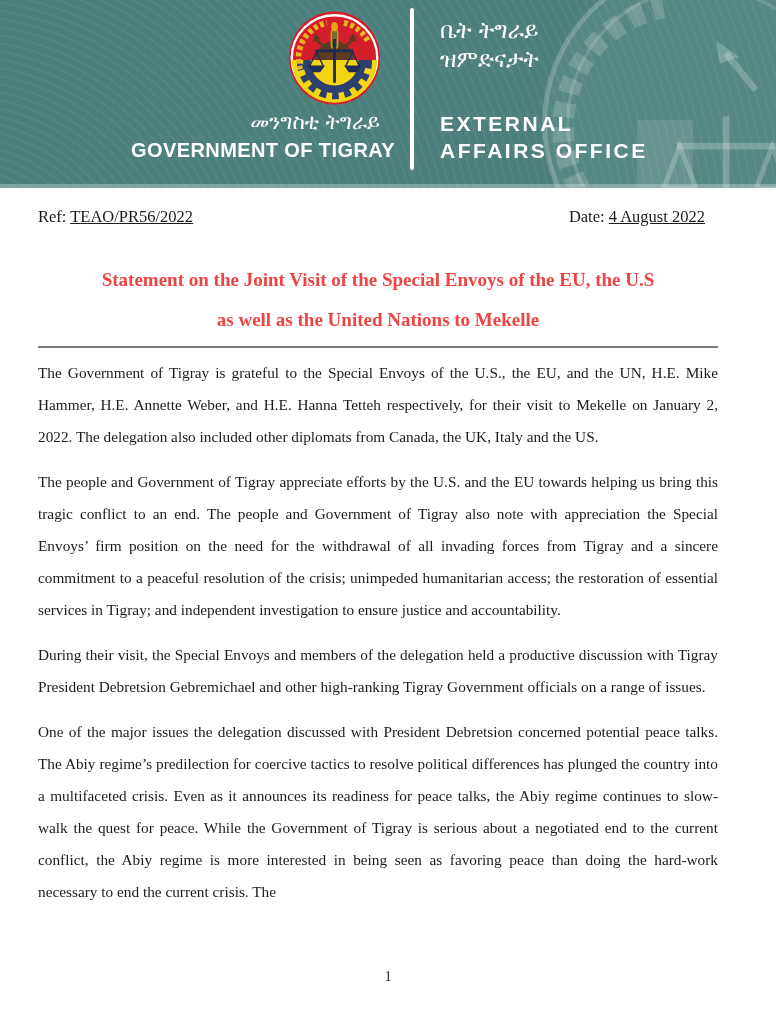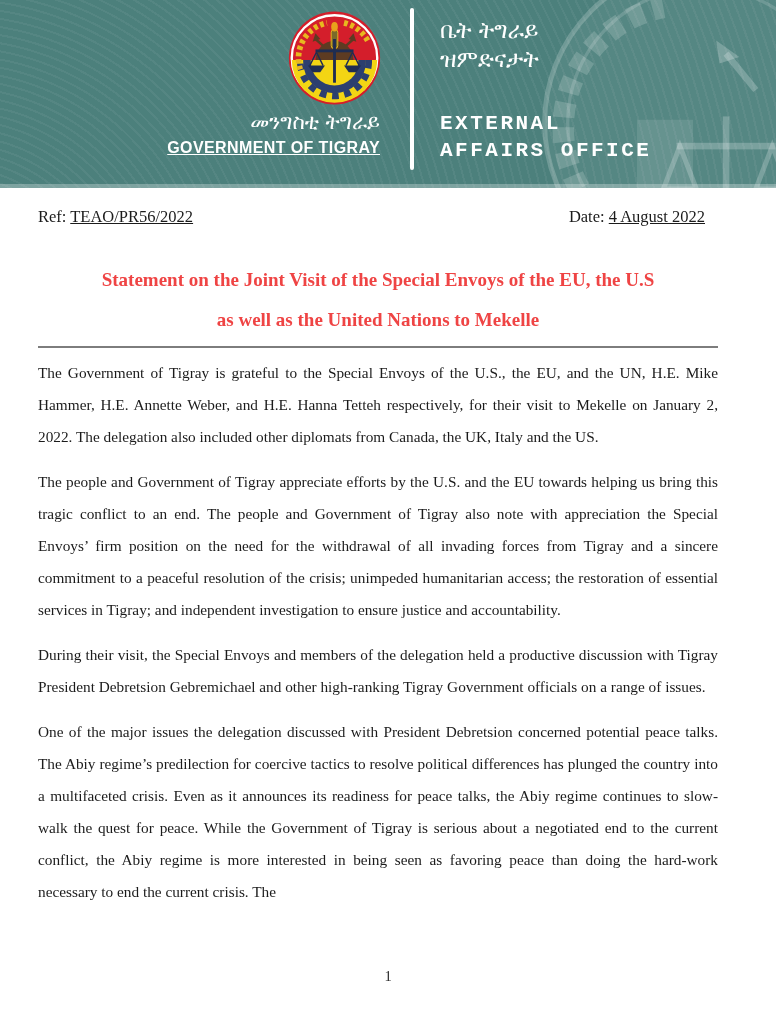--- a/index.html
+++ b/index.html
@@ -21,28 +21,28 @@
   .banner::before{content:"";position:absolute;inset:0;
       background:repeating-radial-gradient(circle at -6% 165%,
         transparent 0 6px, rgba(255,255,255,0.05) 6px 8px);}
   .banner::after{content:"";position:absolute;left:0;right:0;bottom:0;height:4px;
       background:rgba(255,255,255,0.28);}
   .watermark{position:absolute;top:-42px;right:-92px;width:330px;height:330px;}
   .brand{position:absolute;left:0;top:0;width:411px;height:192px;}
   .emblem{position:absolute;left:287px;top:10px;width:95px;height:96px;}
   .brand-amharic{position:absolute;top:109px;right:31px;color:var(--banner-text);
       font-family:"DejaVu Sans", sans-serif;font-size:21px;line-height:26px;white-space:nowrap;}
-  .brand-english{position:absolute;top:139px;right:31px;color:var(--banner-text);
-      font-family:"Liberation Sans", sans-serif;font-weight:700;font-size:16px;
-      letter-spacing:0.4px;white-space:nowrap;text-decoration:underline;}
+  .brand-english{position:absolute;top:139px;right:16px;color:var(--banner-text);
+      font-family:"Liberation Sans", sans-serif;font-weight:700;font-size:20px;
+      letter-spacing:0.4px;white-space:nowrap;}
   .vdivider{position:absolute;left:410px;top:8px;width:4px;height:162px;
       background:var(--banner-text);border-radius:2px;}
   .office{position:absolute;left:440px;top:16px;color:var(--banner-text);}
   .office-amharic{font-family:"DejaVu Sans", sans-serif;font-size:23px;line-height:29px;}
-  .office-english{margin-top:36px;font-family:Liberation Mono, monospace;
+  .office-english{margin-top:36px;font-family:Liberation Sans, sans-serif;
       font-weight:700;font-size:21px;line-height:27px;letter-spacing:2.5px;}
 
   
   main{padding:18px 58px 0 38px;}
   .meta-row{display:flex;justify-content:space-between;padding-right:13px;
       font-size:16.5px;line-height:22px;}
   .u{text-decoration:underline;}
   .title{margin-top:32px;text-align:center;font-weight:700;font-size:19px;
       line-height:40px;color:#ef4444;}
   .title .tline{display:block;}

